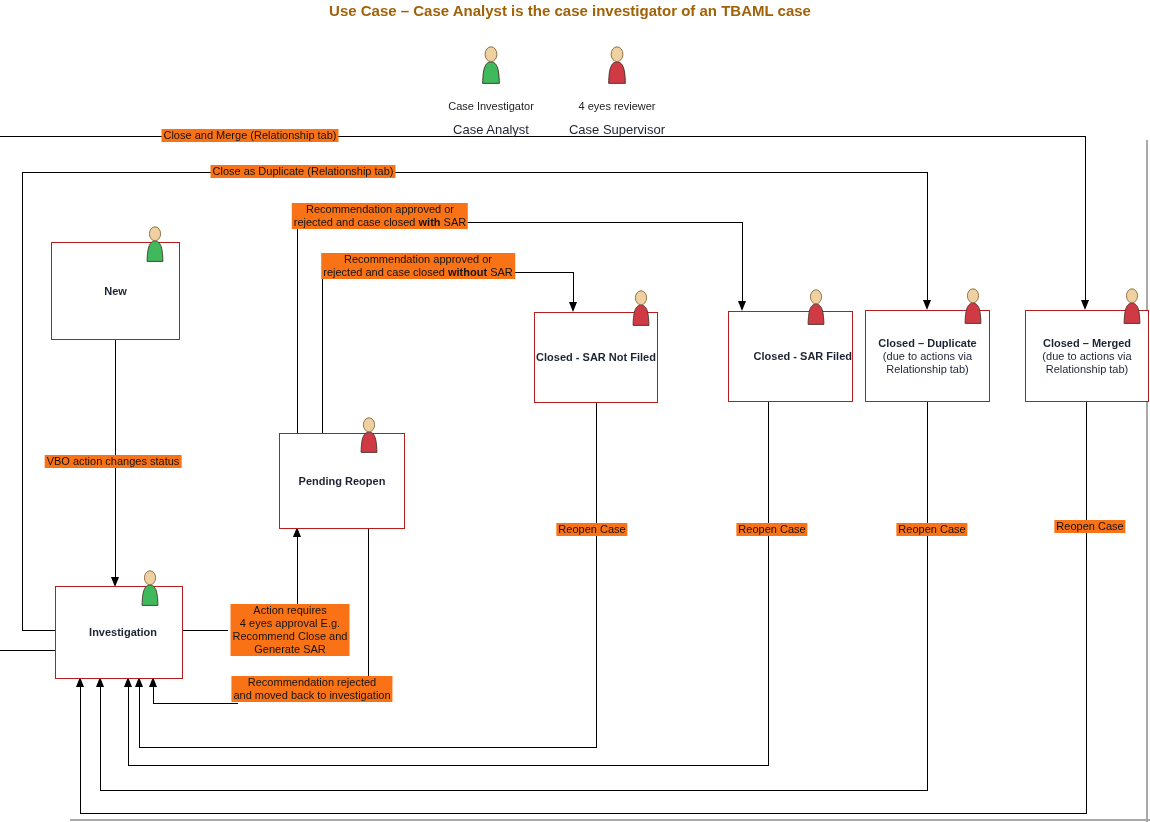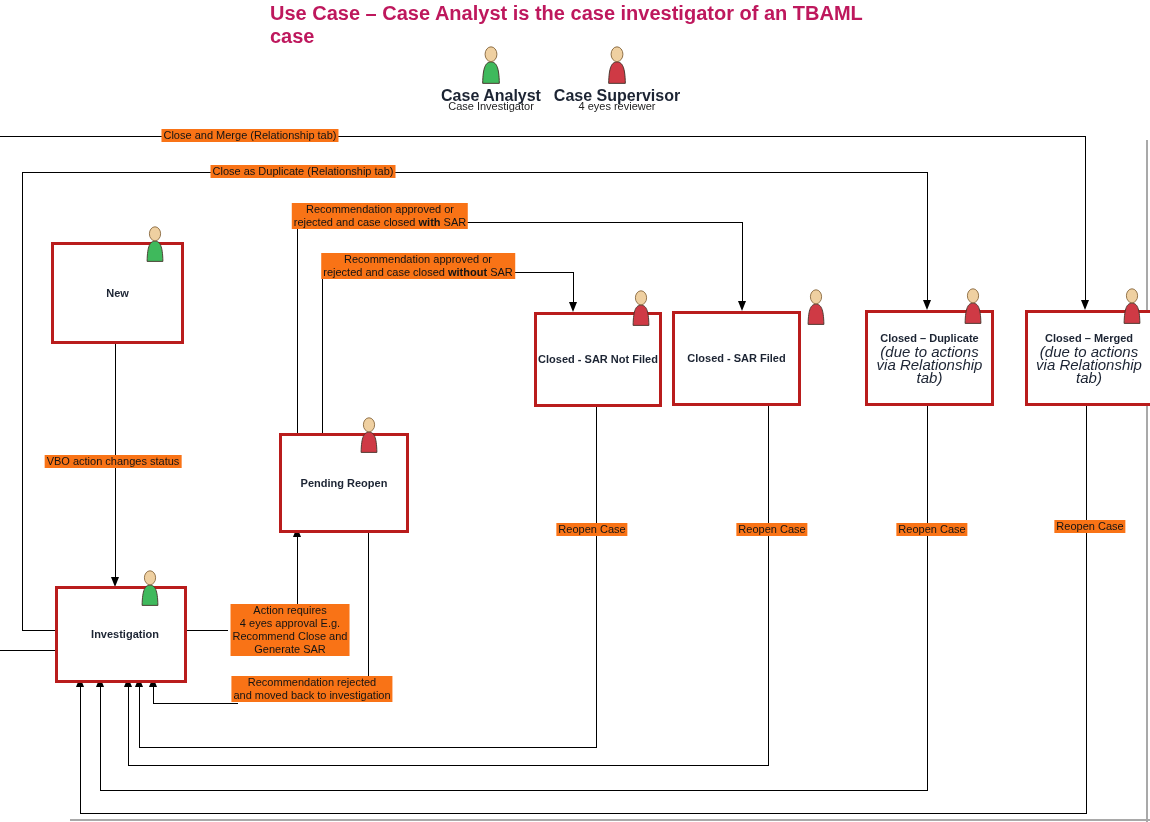--- a/index.html
+++ b/index.html
@@ -2,36 +2,36 @@
 <html><head>
 <meta charset="utf-8">
 <style>
   html,body{margin:0;padding:0;background:#fff;}
   #canvas{
     position:relative;width:1150px;height:822px;background:#ffffff;
     font-family:"Liberation Sans","DejaVu Sans",sans-serif;overflow:hidden;
   }
   #wires{position:absolute;left:0;top:0;z-index:1;}
   .state{
-    position:absolute;background:#fff;border:3px solid #b91c1c;z-index:2;
+    position:absolute;background:#fff;border:1px solid #b91c1c;z-index:2;
     display:flex;flex-direction:column;align-items:center;justify-content:center;
     text-align:center;font-size:11px;font-weight:bold;color:#1c2433;line-height:13px;
   }
-  .state .sub{font-weight:normal;font-size:15px;color:#1c2433;max-width:106px;font-style:italic;}
+  .state .sub{font-weight:normal;font-size:11px;color:#1c2433;max-width:106px;}
   .elabel{
     position:absolute;background:#f97316;font-size:11px;color:#141414;text-align:center;
     line-height:13px;padding:0 2px;z-index:3;transform:translateX(-50%);white-space:nowrap;
   }
   .person{position:absolute;z-index:4;}
-  .actor-name{position:absolute;transform:translateX(-50%);font-size:16px;font-weight:bold;
-    color:#1c2433;white-space:nowrap;z-index:3;}
+  .actor-name{position:absolute;transform:translateX(-50%);font-size:13px;font-weight:normal;
+    color:#1c2433;white-space:nowrap;z-index:3;margin-top:35px;}
   .actor-role{position:absolute;transform:translateX(-50%);font-size:11px;color:#222;
     white-space:nowrap;z-index:3;}
-  .page-title{position:absolute;left:270px;top:2px;width:600px;text-align:left;
-    font-size:20px;font-weight:bold;color:#be185d;z-index:3;}
+  .page-title{position:absolute;left:270px;top:2px;width:600px;text-align:center;
+    font-size:15px;font-weight:bold;color:#a16207;z-index:3;}
   .frame{position:absolute;background:#a9a9a9;z-index:0;}
 </style>
 </head>
 <body>
 
 <div id="canvas">
 
   <svg width="0" height="0" style="position:absolute" aria-hidden="true">
     <defs>
       <symbol id="person-sym" viewBox="0 0 24 36">
@@ -105,21 +105,21 @@
   </div>
   <div class="state" style="left:55px;top:586px;width:118px;height:91px;padding-left:8px;">
     <span>Investigation</span>
   </div>
   <div class="state" style="left:279px;top:433px;width:124px;height:94px;">
     <span>Pending Reopen</span>
   </div>
   <div class="state" style="left:534px;top:312px;width:122px;height:89px;">
     <span>Closed - SAR Not Filed</span>
   </div>
-  <div class="state" style="left:672px;top:311px;width:123px;height:89px;">
+  <div class="state" style="left:728px;top:311px;width:123px;height:89px;align-items:flex-end;">
     <span>Closed - SAR Filed</span>
   </div>
   <div class="state" style="left:865px;top:310px;width:123px;height:90px;">
     <span>Closed – Duplicate</span>
     <span class="sub">(due to actions via Relationship tab)</span>
   </div>
   <div class="state" style="left:1025px;top:310px;width:122px;height:90px;text-align:center;">
     <span>Closed – Merged</span>
     <span class="sub">(due to actions via Relationship tab)</span>
   </div>

